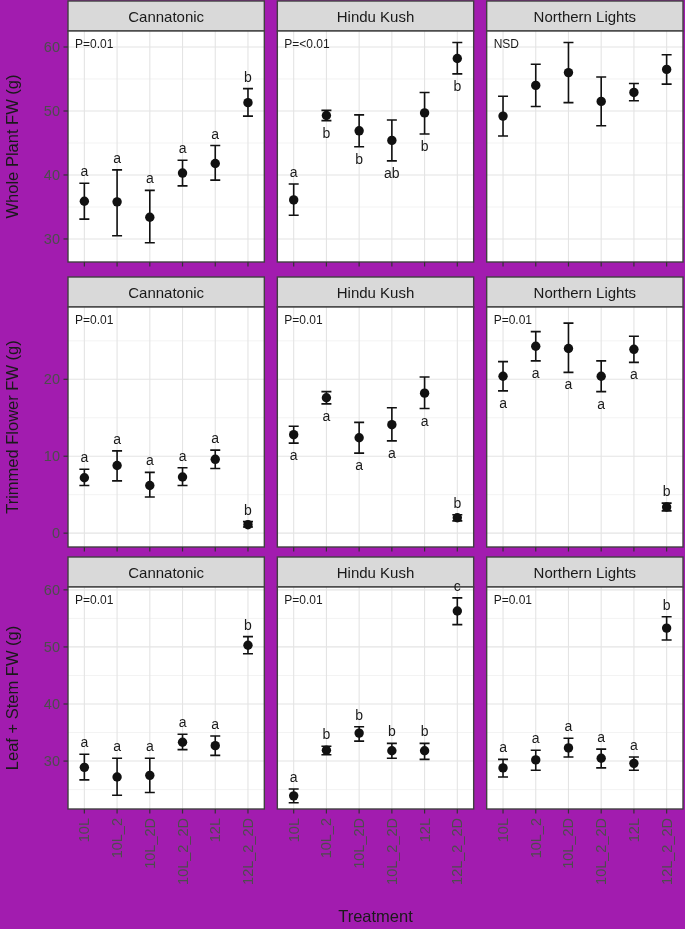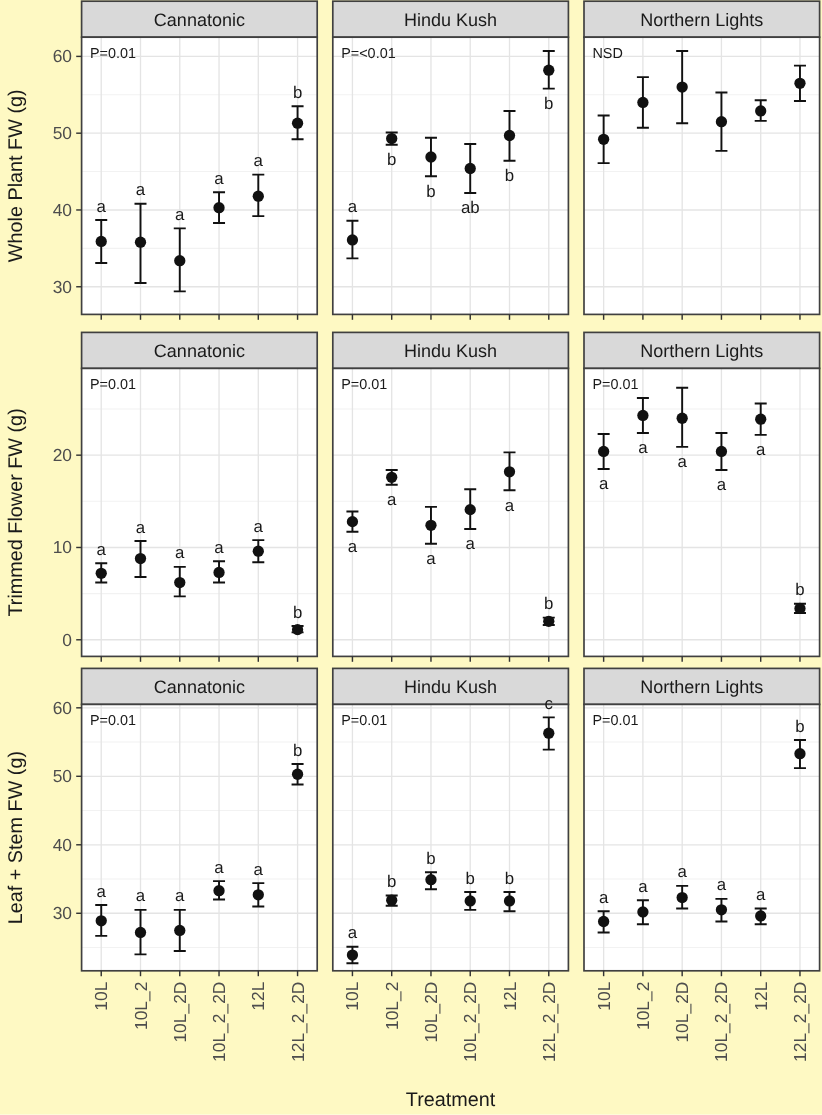--- a/index.html
+++ b/index.html
@@ -1,17 +1,17 @@
 <!DOCTYPE html>
 <html><head>
 <meta charset="utf-8">
 <style>
   html,body{margin:0;padding:0;background:#ffffff;}
   body{font-family:"Liberation Sans", sans-serif;}
-  .figure-wrap{width:685px;height:929px;position:relative;background:#fef9c3;overflow:hidden;}
+  .figure-wrap{width:685px;height:929px;position:relative;background:#a21caf;overflow:hidden;}
   svg text{font-family:"Liberation Sans", sans-serif;}
 </style>
 </head>
 <body>
 
 <div class="figure-wrap">
   <svg width="685" height="929" viewBox="0 0 685 929" xmlns="http://www.w3.org/2000/svg">
       <g>
         <rect x="68" y="1" width="196.33333333333334" height="30" fill="#d9d9d9" stroke="#404040" stroke-width="1.4"></rect>
         <text x="166.16666666666669" y="21.5" text-anchor="middle" font-size="15px" fill="#1a1a1a">Cannatonic</text>

